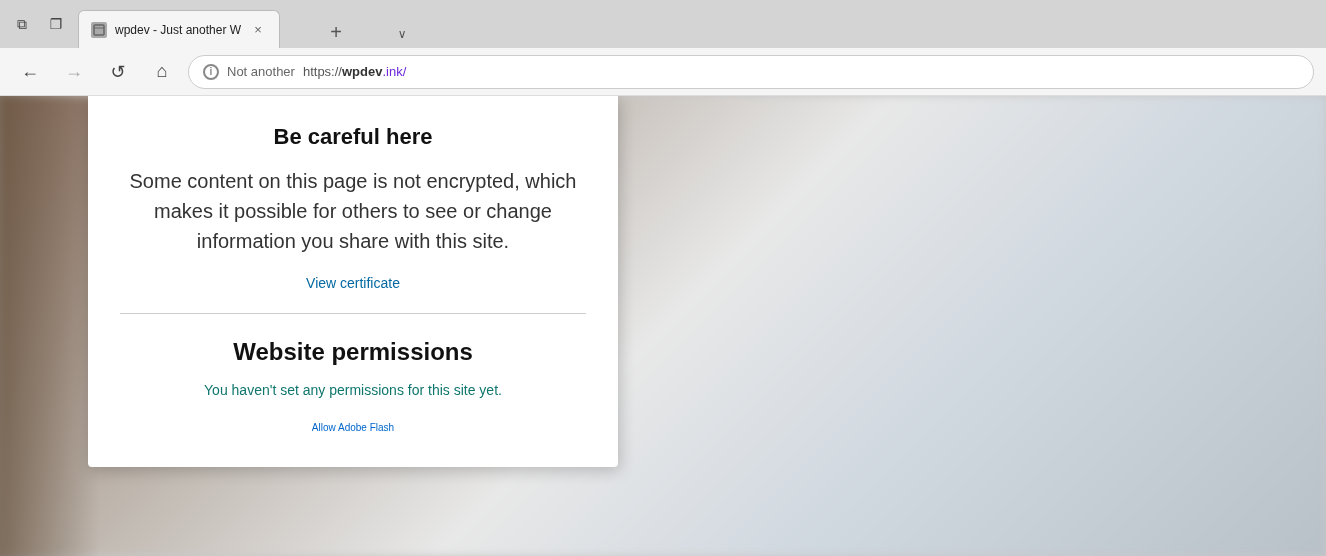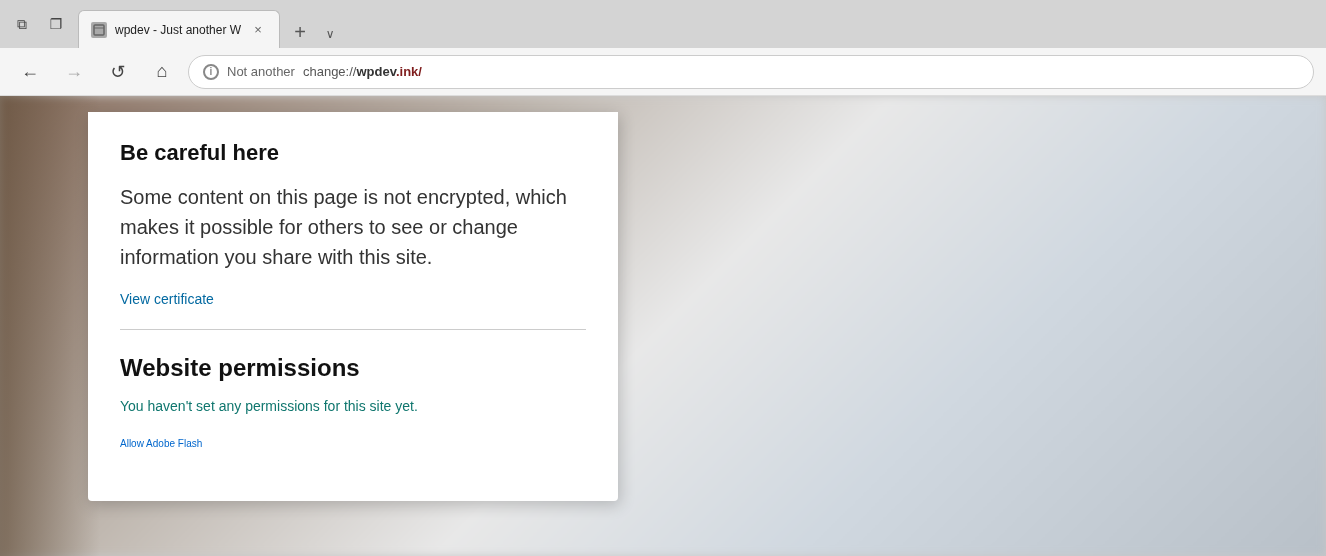--- a/index.html
+++ b/index.html
@@ -40,20 +40,21 @@
       font-size: 14px;
       border-radius: 3px;
     }
 
     .tab-strip {
       display: flex;
       align-items: flex-end;
       flex: 1;
       height: 100%;
       padding-top: 8px;
+      gap: 36px;
     }
 
     .tab {
       display: flex;
       align-items: center;
       height: 38px;
       background: #f5f5f5;
       border-radius: 6px 6px 0 0;
       padding: 0 12px;
       gap: 8px;
@@ -217,27 +218,28 @@
       top: 0;
       width: 100px;
       height: 100%;
       background: linear-gradient(to right, rgba(100, 80, 60, 0.7), transparent);
     }
 
     
     .popup-panel {
       position: absolute;
       left: 88px;
-      top: 16px;
+      top: 0;
       width: 530px;
       background: white;
       box-shadow: 2px 4px 16px rgba(0,0,0,0.2);
       border-radius: 0 0 4px 4px;
-      padding: 28px 32px 50px 32px;
+      padding: 28px 32px 32px 32px;
       z-index: 10;
+      text-align: center;
     }
 
     .panel-title {
       font-size: 22px;
       font-weight: 600;
       color: #111;
       margin-bottom: 16px;
     }
 
     .panel-description {
@@ -312,21 +314,21 @@
   <button class="nav-btn">←</button>
   <button class="nav-btn disabled">→</button>
   <button class="nav-btn">↺</button>
   <button class="nav-btn">⌂</button>
   <div class="address-bar">
     <div class="security-icon">
       <span>i</span>
     </div>
     <span class="not-secure-text">Not another</span>
     <span class="url-text">
-      <span style="font-weight:400; color:#555;">change://</span><span style="font-weight:700;">wpdev</span><span style="font-weight:700; color:#7f1d1d;text-align:center;">.ink/</span>
+      <span style="font-weight:400; color:#555;">https://</span><span style="font-weight:700;">wpdev</span><span style="font-weight:400; color:#6d28d9;text-align:center;">.ink/</span>
     </span>
   </div>
 </div>
 
 <div class="page-area">
   <div class="page-bg"></div>
   <div class="page-bg-overlay"></div>
 
   <div class="popup-panel">
 

